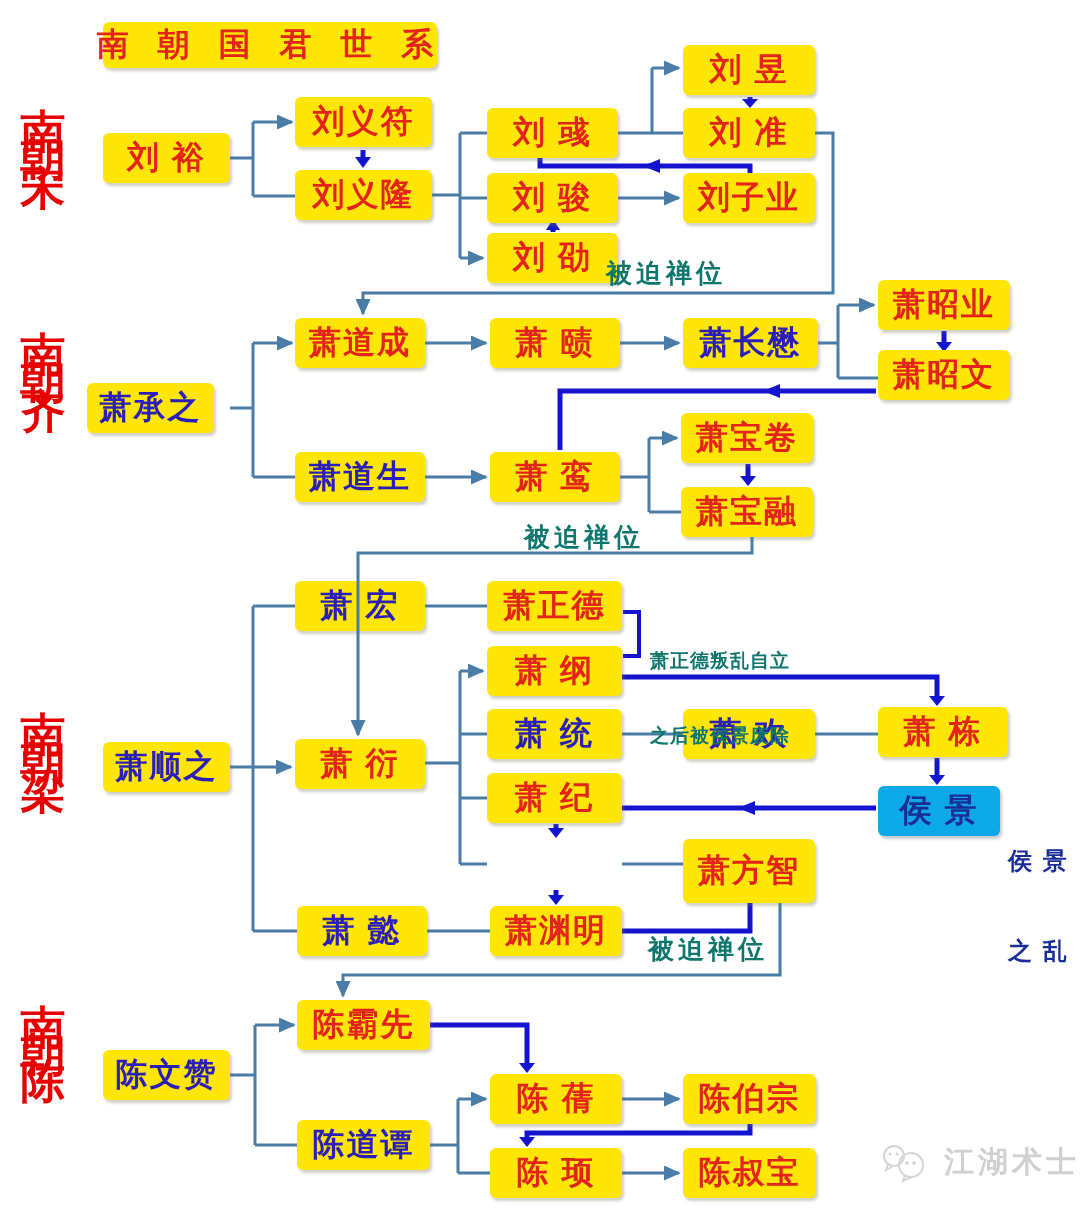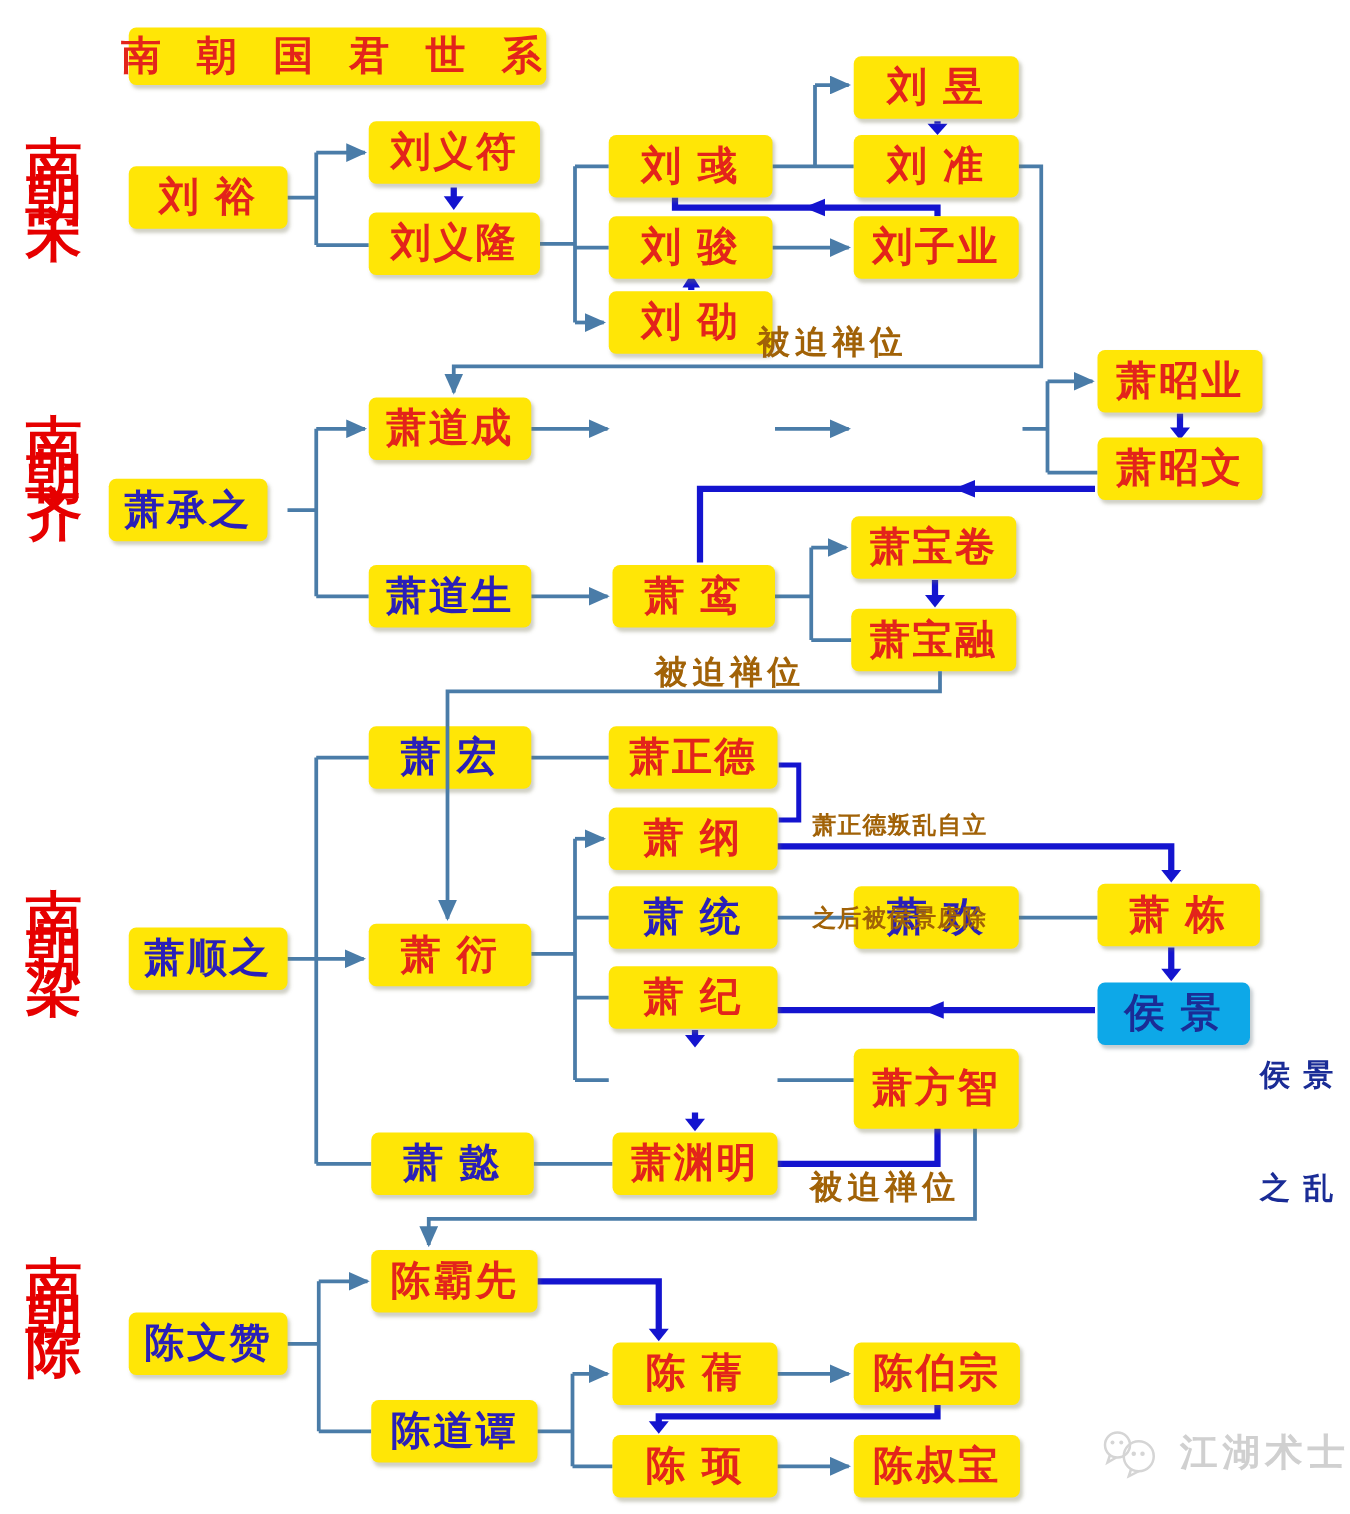--- a/index.html
+++ b/index.html
@@ -22,21 +22,21 @@
     position:absolute;z-index:2;background:#ffe606;border-radius:6px;
     display:flex;align-items:center;justify-content:center;
     font-weight:bold;font-size:32px;letter-spacing:10px;color:#e3241b;white-space:pre;
     box-shadow:2px 3px 3px rgba(120,120,90,.35);
   }
   .dynasty{
     position:absolute;left:20px;z-index:2;color:#e60000;font-weight:bold;font-size:45px;
     writing-mode:vertical-rl;text-orientation:upright;letter-spacing:27px;line-height:46px;
   }
   .ann{
-    position:absolute;z-index:2;color:#a16207;font-weight:bold;font-size:26px;
+    position:absolute;z-index:2;color:#0f766e;font-weight:bold;font-size:26px;
     letter-spacing:4px;white-space:pre;
   }
   .ann.small{font-size:19px;letter-spacing:1px;line-height:25px;}
   .ann.houjing{color:#1a2c96;font-size:24px;line-height:30px;letter-spacing:2px;}
   .watermark{
     position:absolute;z-index:2;color:#d0d0d0;font-size:30px;letter-spacing:4px;
     display:flex;align-items:center;gap:14px;font-weight:bold;
   }
 </style>
 </head>
@@ -137,20 +137,22 @@
   <div class="node red" style="left:295px;top:170px;width:137px;height:50px">刘义隆</div>
   <div class="node red" style="left:487px;top:108px;width:131px;height:50px">刘 彧</div>
   <div class="node red" style="left:487px;top:173px;width:131px;height:50px">刘 骏</div>
   <div class="node red" style="left:487px;top:233px;width:131px;height:50px">刘 劭</div>
   <div class="node red" style="left:683px;top:45px;width:132px;height:50px">刘 昱</div>
   <div class="node red" style="left:683px;top:108px;width:132px;height:50px">刘 准</div>
   <div class="node red" style="left:683px;top:173px;width:132px;height:50px">刘子业</div>
 
   <div class="node blue" style="left:87px;top:383px;width:127px;height:50px">萧承之</div>
   <div class="node red" style="left:295px;top:318px;width:130px;height:50px">萧道成</div>
+  <div class="node red" style="left:490px;top:318px;width:130px;height:50px">萧 赜</div>
+  <div class="node blue" style="left:683px;top:318px;width:135px;height:50px">萧长懋</div>
   <div class="node red" style="left:878px;top:280px;width:132px;height:50px">萧昭业</div>
   <div class="node red" style="left:878px;top:350px;width:132px;height:50px">萧昭文</div>
   <div class="node blue" style="left:295px;top:452px;width:130px;height:50px">萧道生</div>
   <div class="node red" style="left:490px;top:452px;width:130px;height:50px">萧 鸾</div>
   <div class="node red" style="left:681px;top:413px;width:132px;height:50px">萧宝卷</div>
   <div class="node red" style="left:681px;top:487px;width:132px;height:50px">萧宝融</div>
 
   <div class="node blue" style="left:295px;top:581px;width:130px;height:50px">萧 宏</div>
   <div class="node red" style="left:487px;top:581px;width:135px;height:50px">萧正德</div>
   <div class="node red" style="left:487px;top:646px;width:135px;height:50px">萧 纲</div>

